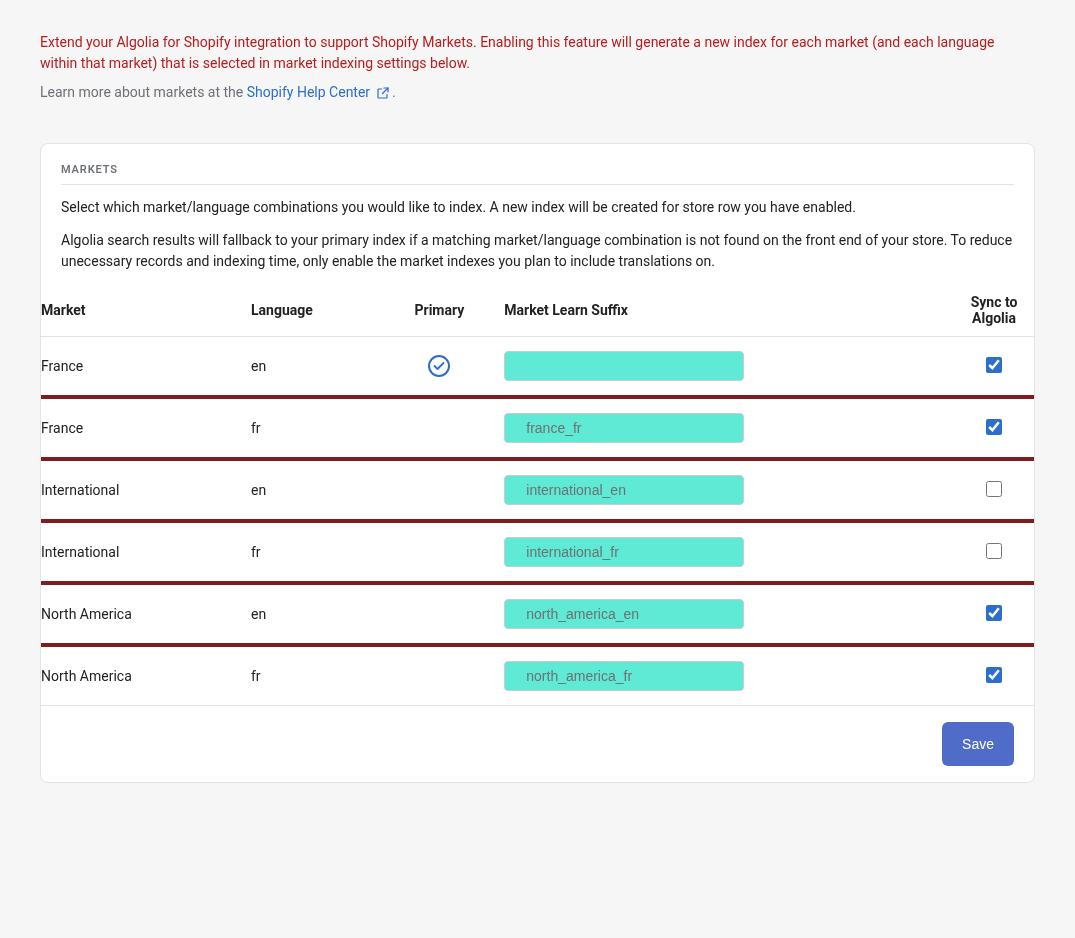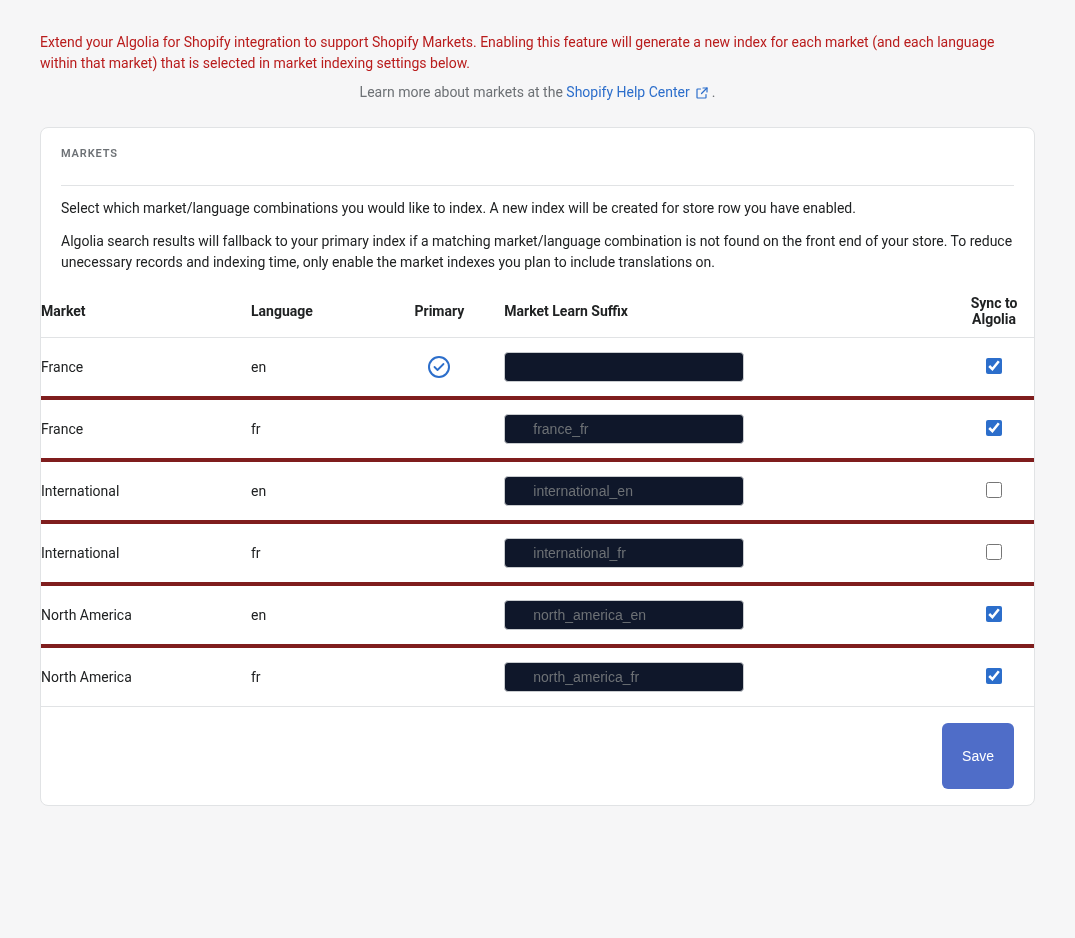--- a/index.html
+++ b/index.html
@@ -20,23 +20,22 @@
       margin-bottom: 16px;
       color: #202223;
     }
     .description {
       color: #b91c1c;
       line-height: 1.5;
       margin-bottom: 8px;
     }
     .help-link {
       color: #6d7175;
-      margin-bottom: 24px;
+      margin-bottom: 40px;
       line-height: 1.5;
-      text-align: center;
     }
     .help-link a {
       color: #2c6ecb;
       text-decoration: none;
     }
     .section-header {
       padding: 16px 20px;
       border-bottom: 1px solid #e1e3e5;
     }
     .section-label {
@@ -101,26 +100,26 @@
     .primary-col {
       text-align: center;
       width: 80px;
     }
     .sync-col {
       text-align: center;
       width: 120px;
     }
     .market-input {
       width: 240px;
-      padding: 6px 28px;
+      padding: 6px 21px;
       border: 1px solid #c9cccf;
       border-radius: 4px;
       font-size: 14px;
       color: #6d7175;
-      background: #0f172a;
+      background: #5eead4;
       outline: none;
     }
     .primary-icon {
       display: inline-flex;
       align-items: center;
       justify-content: center;
       width: 22px;
       height: 22px;
       border: 2px solid #8c9196;
       border-radius: 50%;
@@ -143,21 +142,21 @@
       display: flex;
       justify-content: flex-end;
       padding: 16px 20px;
       border-top: 1px solid #e1e3e5;
     }
     .save-btn {
       background: #4f6dc8;
       color: #fff;
       border: none;
       border-radius: 6px;
-      padding: 25px 20px;
+      padding: 14px 20px;
       font-size: 14px;
       font-weight: 500;
       cursor: pointer;
     }
     .outer-card {
       background: #fff;
       border: 1px solid #e1e3e5;
       border-radius: 8px;
       overflow: hidden;
     }
@@ -178,21 +177,21 @@
         <path d="M10 7.5V10.5C10 10.7761 9.77614 11 9.5 11H1.5C1.22386 11 1 10.7761 1 10.5V2.5C1 2.22386 1.22386 2 1.5 2H4.5" stroke="#2c6ecb" stroke-width="1.2" stroke-linecap="round"></path>
         <path d="M7 1H11V5" stroke="#2c6ecb" stroke-width="1.2" stroke-linecap="round" stroke-linejoin="round"></path>
         <path d="M11 1L5.5 6.5" stroke="#2c6ecb" stroke-width="1.2" stroke-linecap="round"></path>
       </svg>
     </a>
     <span>.</span>
   </p>
 
   <div class="outer-card">
     <div class="markets-section">
-      <div class="section-header" style="padding: 0 0 25px 0; margin-bottom: 12px; border-bottom: 1px solid #e1e3e5;">
+      <div class="section-header" style="padding: 0 0 8px 0; margin-bottom: 12px; border-bottom: 1px solid #e1e3e5;">
         <span class="section-label">MARKETS</span>
       </div>
       <p class="info-text">Select which market/language combinations you would like to index. A new index will be created for store row you have enabled.</p>
       <p class="info-text">Algolia search results will fallback to your primary index if a matching market/language combination is not found on the front end of your store. To reduce unecessary records and indexing time, only enable the market indexes you plan to include translations on.</p>
     </div>
 
     <div class="table-container">
       <table class="markets-table">
         <thead>
           <tr>

